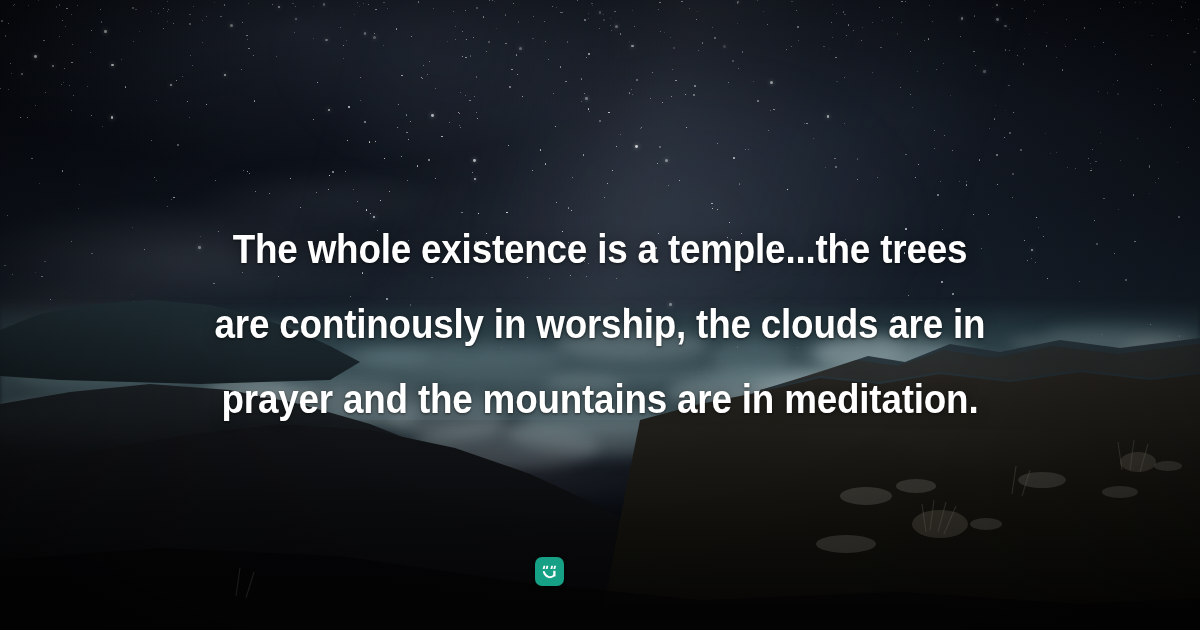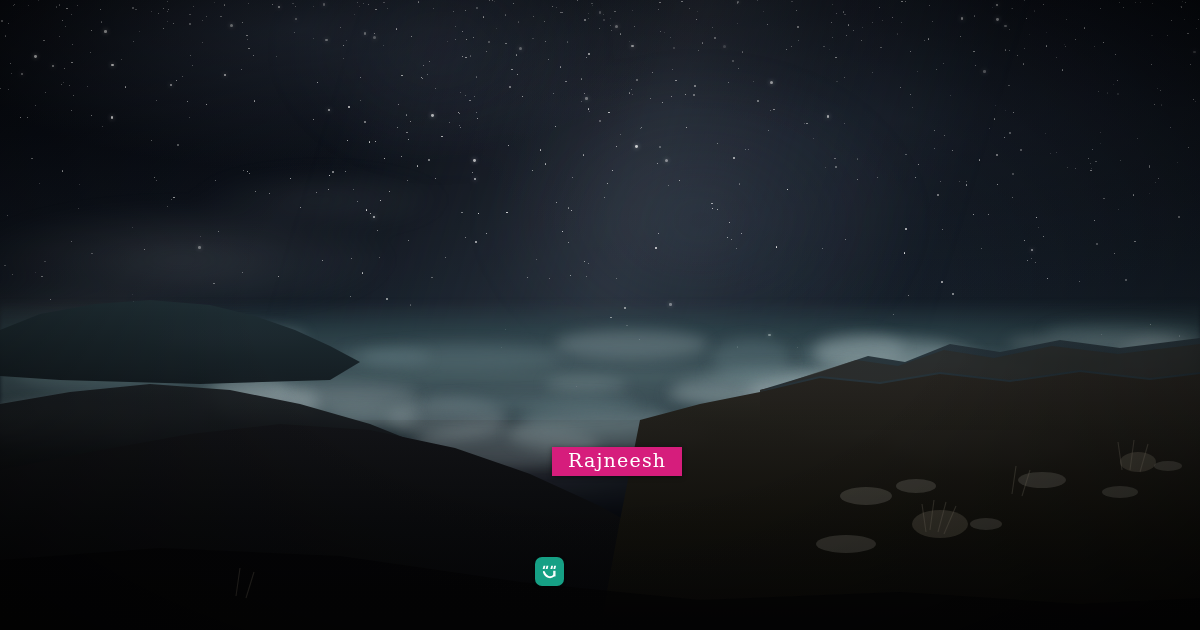--- a/index.html
+++ b/index.html
@@ -898,22 +898,26 @@
     </g>
     <g opacity="0.30" fill="#a39883">
       <ellipse cx="940" cy="524" rx="28" ry="14"></ellipse>
       <ellipse cx="1138" cy="462" rx="18" ry="10"></ellipse>
     </g>
   </svg>
 
   <div class="dark-overlay"></div>
   <div class="vignette"></div>
 
-
-  <div class="author-badge">Rajneesh</div>
+  <div class="quote-wrap">
+    <div class="quote-line">The whole existence is a temple...the trees</div>
+    <div class="quote-line">are continously in worship, the clouds are in</div>
+    <div class="quote-line">prayer and the mountains are in meditation.</div>
+  </div>
+
 
   <div class="logo">
     <span class="logo-mark">
       <svg width="21" height="21" viewBox="0 0 24 24" aria-hidden="true">
 
         <path d="M5.2,5.4 h2.1 l-0.9,3.6 h-2.2 z" fill="#ffffff"></path>
         <path d="M8.6,5.4 h2.1 l-0.9,3.6 h-2.2 z" fill="#ffffff"></path>
         <path d="M14.0,5.4 h2.1 l-0.9,3.6 h-2.2 z" fill="#ffffff"></path>
         <path d="M17.4,5.4 h2.1 l-0.9,3.6 h-2.2 z" fill="#ffffff"></path>
 

